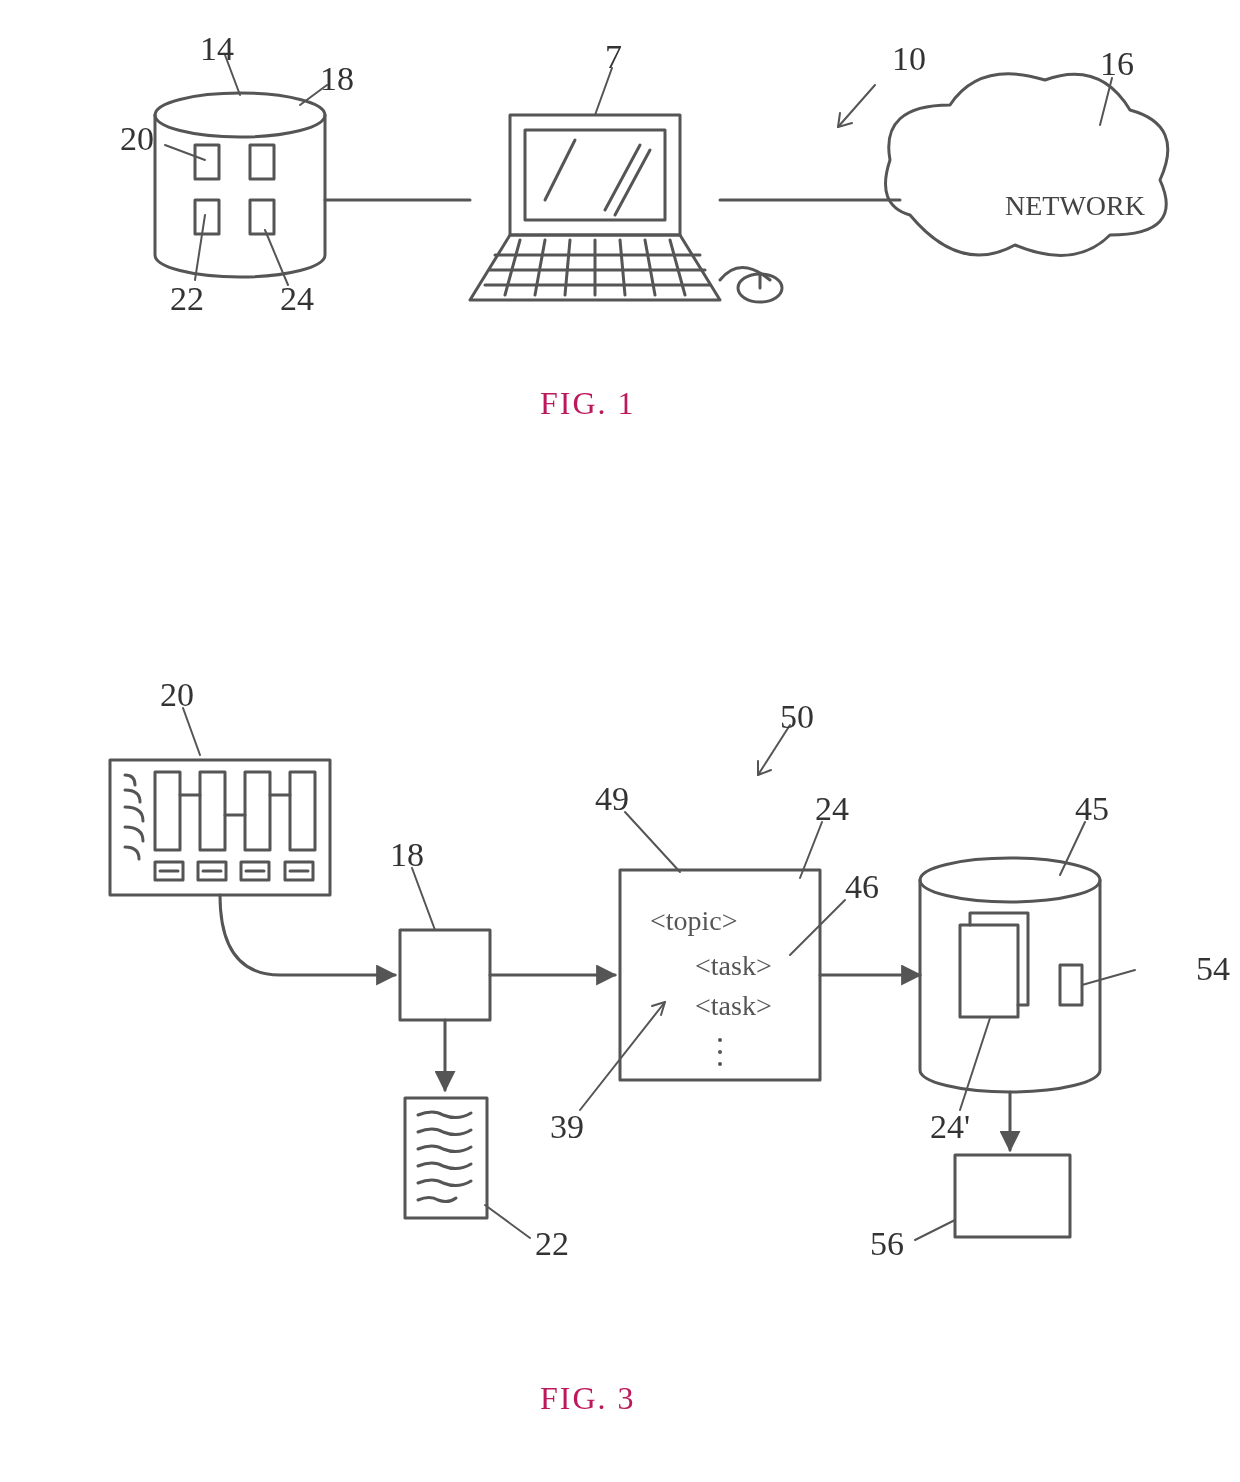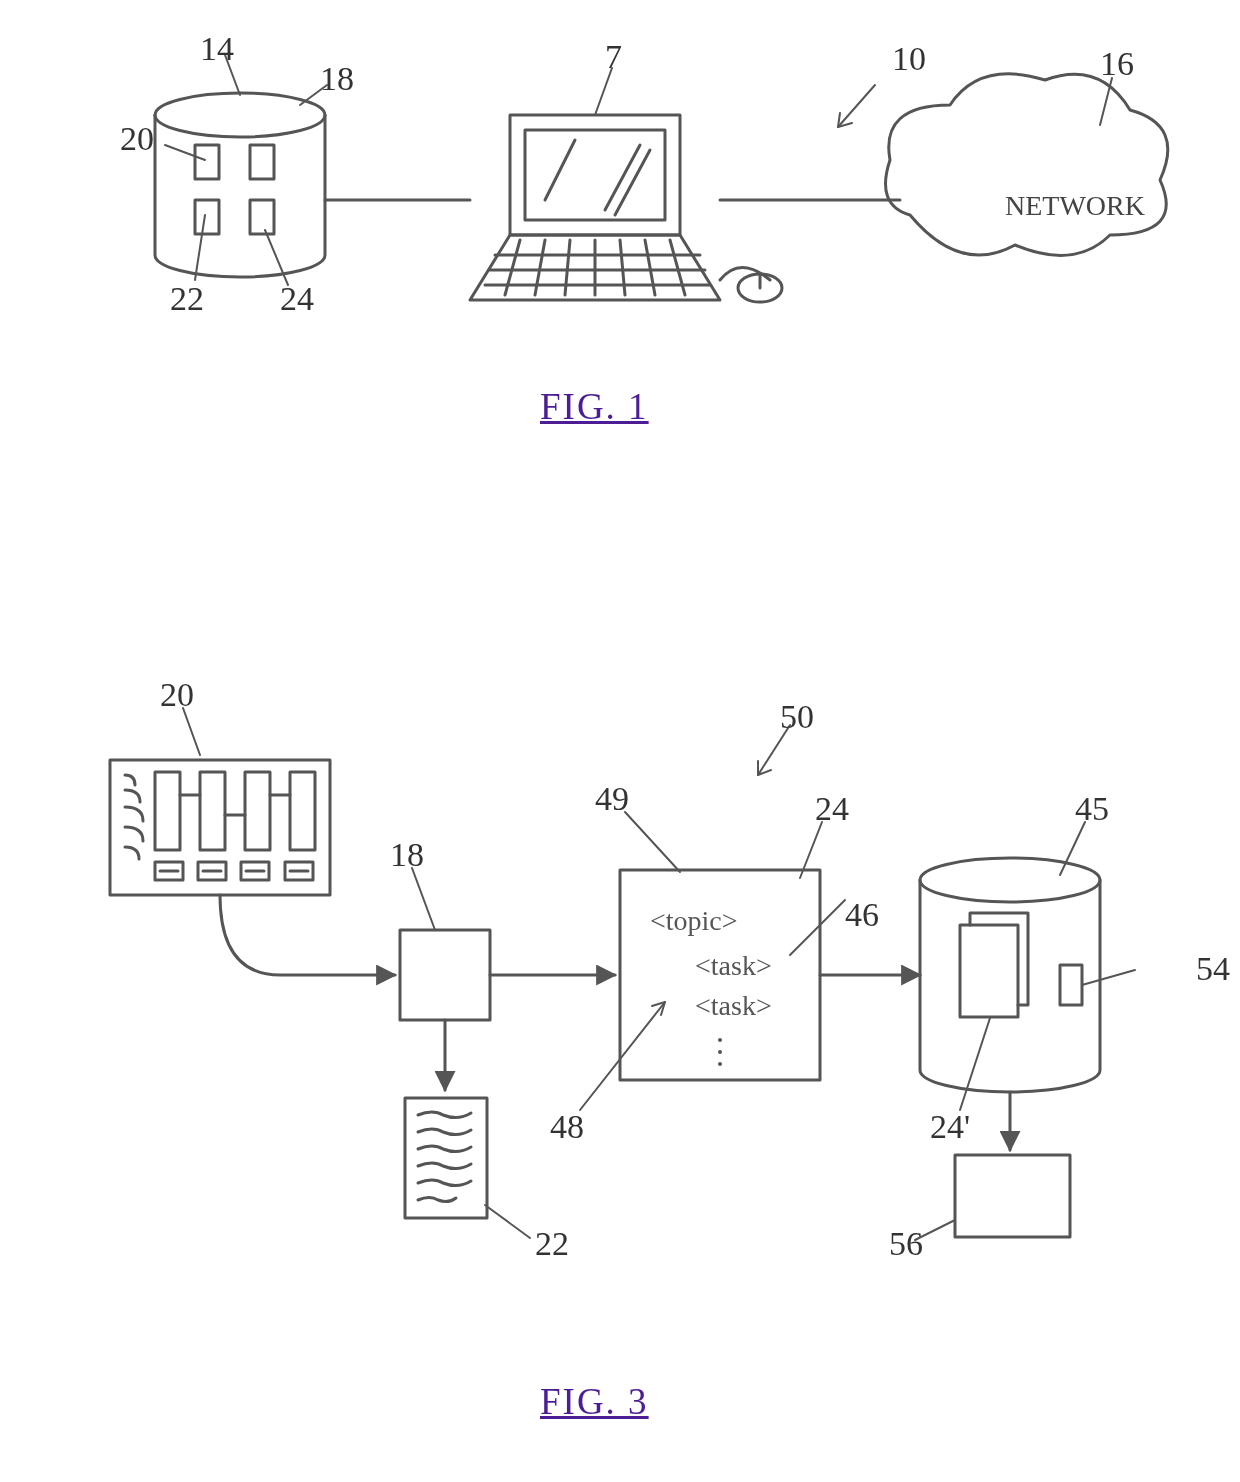--- a/index.html
+++ b/index.html
@@ -16,24 +16,23 @@
   }
   svg { display: block; }
   .label {
     position: absolute;
     font-size: 34px;
     color: #333;
     font-family: Georgia, serif;
   }
   .fig-caption {
     position: absolute;
-    font-size: 37px;
-    color: #4c1d95;
+    font-size: 32px;
+    color: #be185d;
     letter-spacing: 2px;
-    text-decoration: underline;
   }
 </style>
 </head>
 <body>
 
 <div class="page">
 
 <svg width="1240" height="450" viewBox="0 0 1240 450" style="position:absolute;left:0;top:0;">
   <g fill="none" stroke="#555" stroke-width="3" stroke-linecap="round" stroke-linejoin="round">
 
@@ -211,22 +210,22 @@
   <text x="695" y="375" font-family="Georgia" font-size="28" fill="#555">&lt;task&gt;</text>
   <text x="695" y="415" font-family="Georgia" font-size="28" fill="#555">&lt;task&gt;</text>
 </svg>
 
 <div class="label" style="left:160px;top:676px;">20</div>
 <div class="label" style="left:390px;top:836px;">18</div>
 <div class="label" style="left:535px;top:1225px;">22</div>
 <div class="label" style="left:595px;top:780px;">49</div>
 <div class="label" style="left:780px;top:698px;">50</div>
 <div class="label" style="left:815px;top:790px;">24</div>
-<div class="label" style="left:845px;top:896px;text-align:right;">46</div>
-<div class="label" style="left:550px;top:1108px;">48</div>
+<div class="label" style="left:845px;top:868px;text-align:right;">46</div>
+<div class="label" style="left:550px;top:1108px;">39</div>
 <div class="label" style="left:1075px;top:790px;">45</div>
 <div class="label" style="left:1196px;top:950px;">54</div>
 <div class="label" style="left:930px;top:1108px;">24'</div>
-<div class="label" style="left:870px;top:1225px;margin-left:19px;">56</div>
+<div class="label" style="left:870px;top:1225px;">56</div>
 
 <div class="fig-caption" style="left:540px;top:1380px;">FIG. 3</div>
 
 </div>
 
 </body></html>

